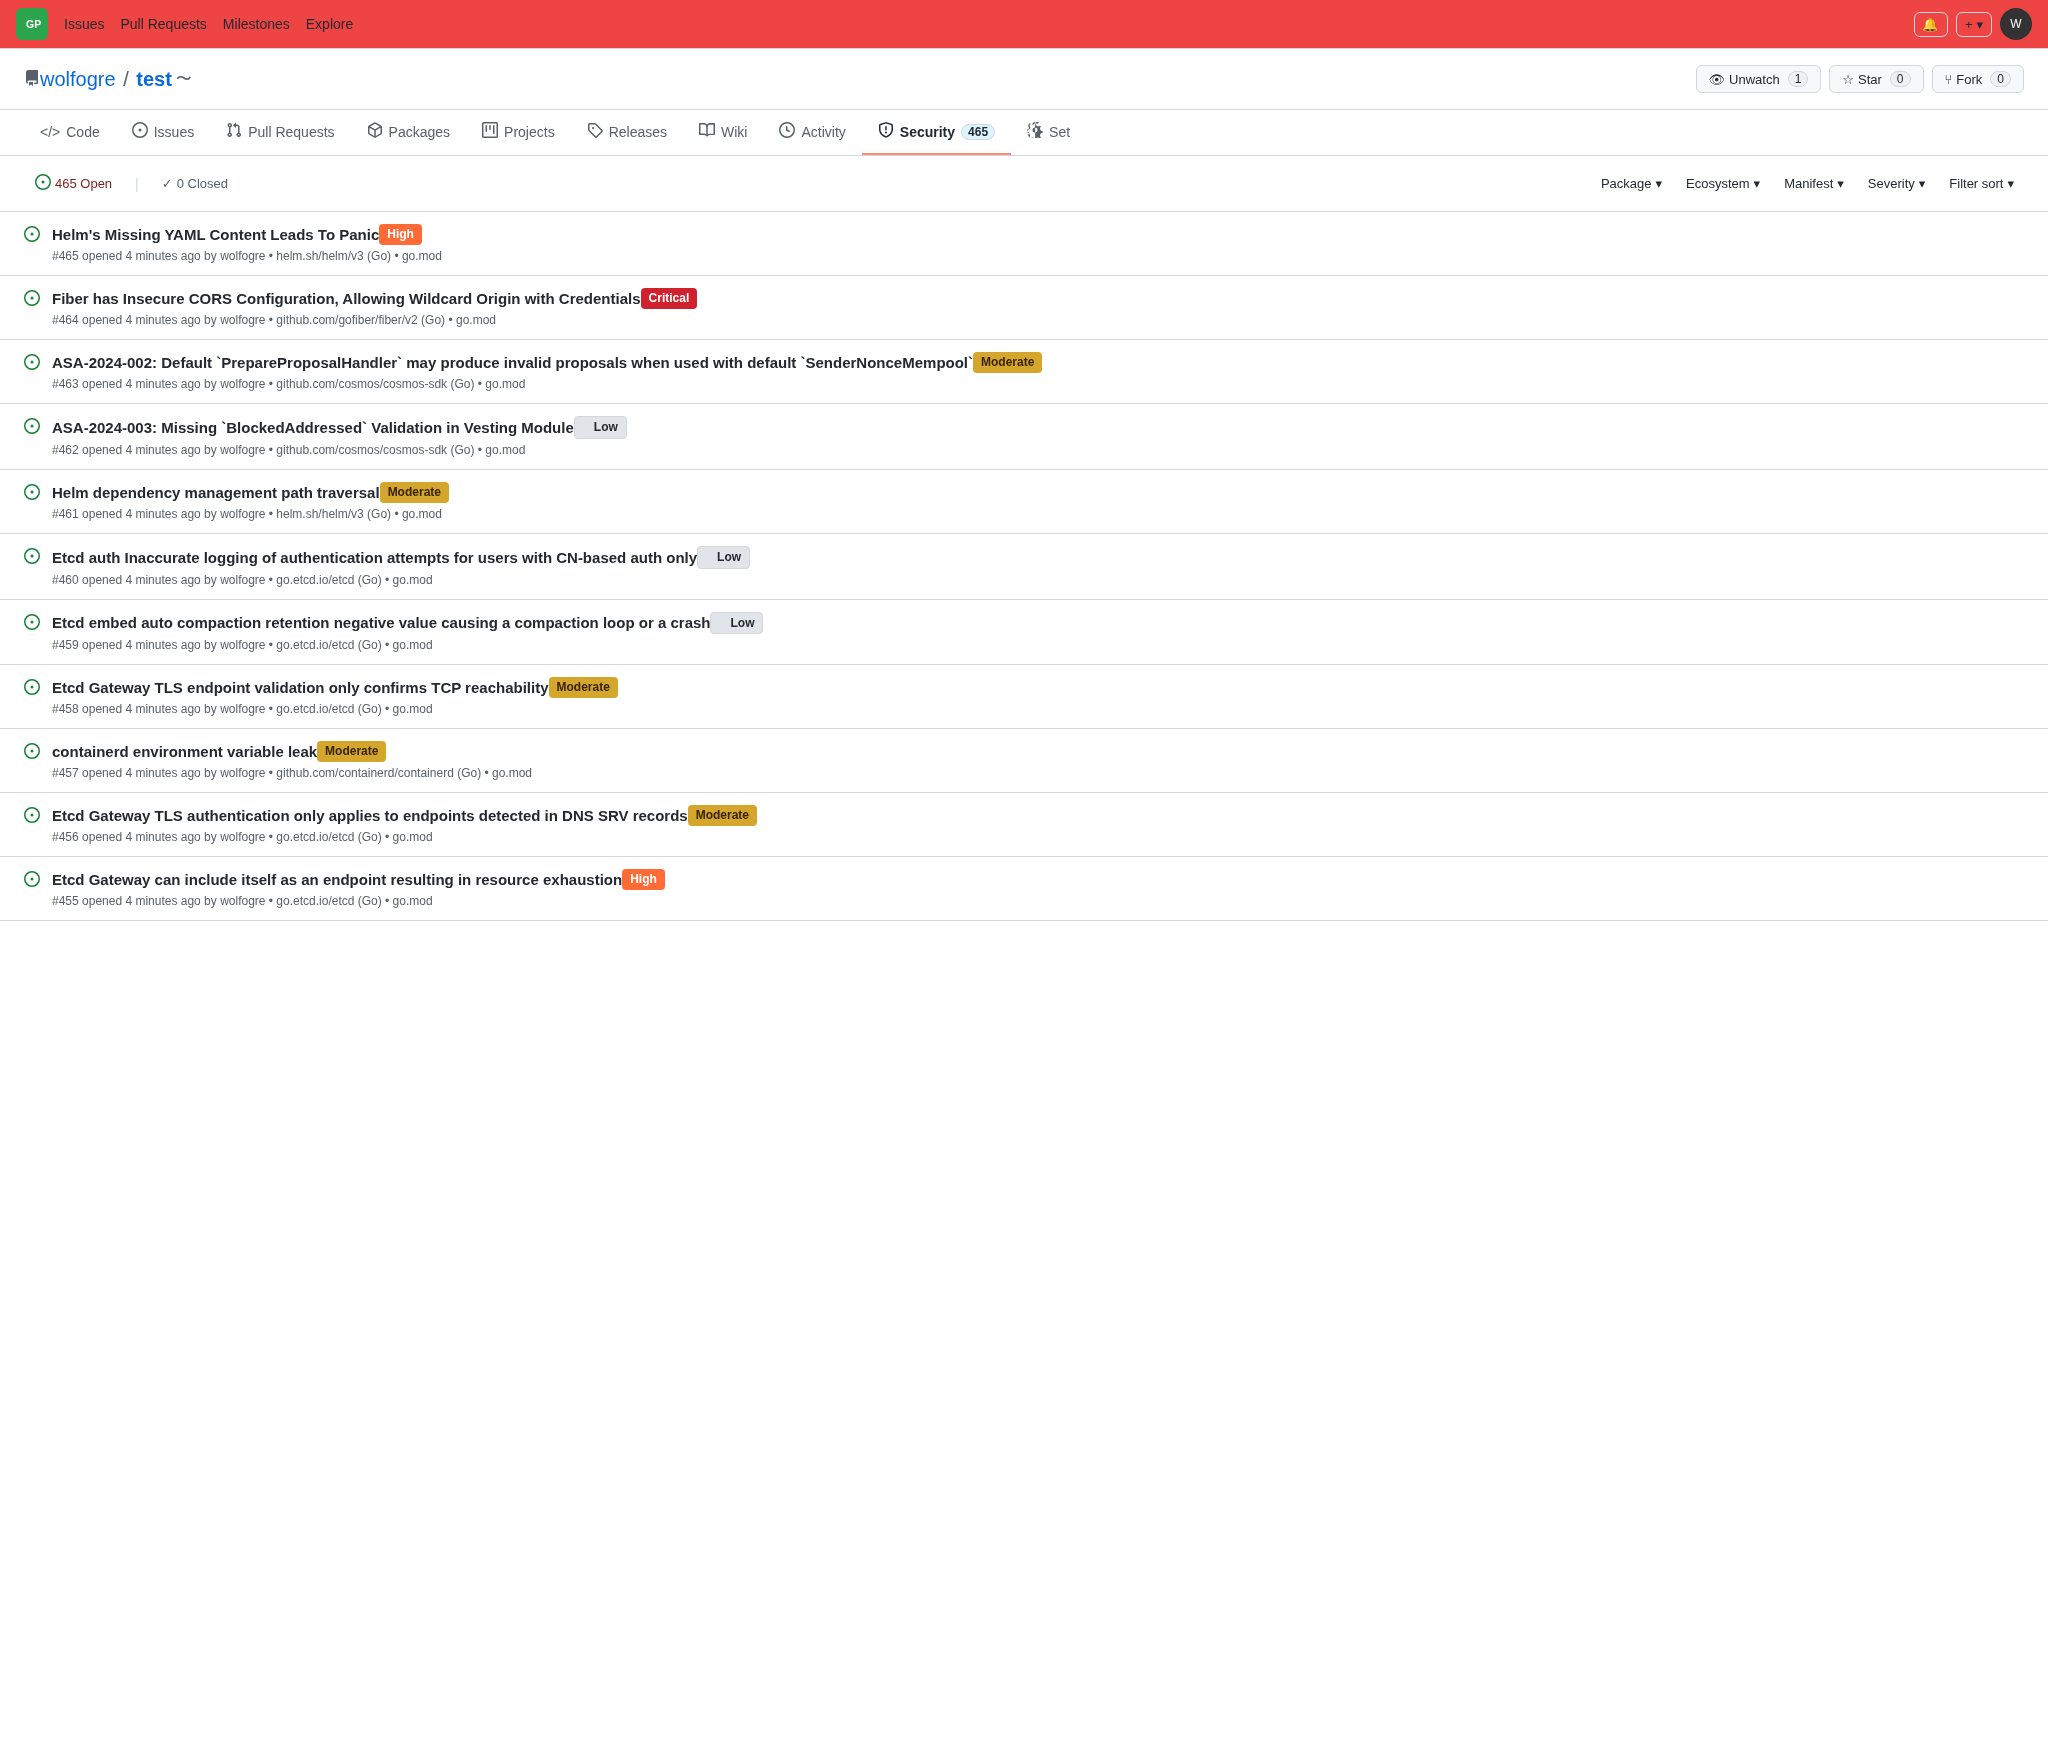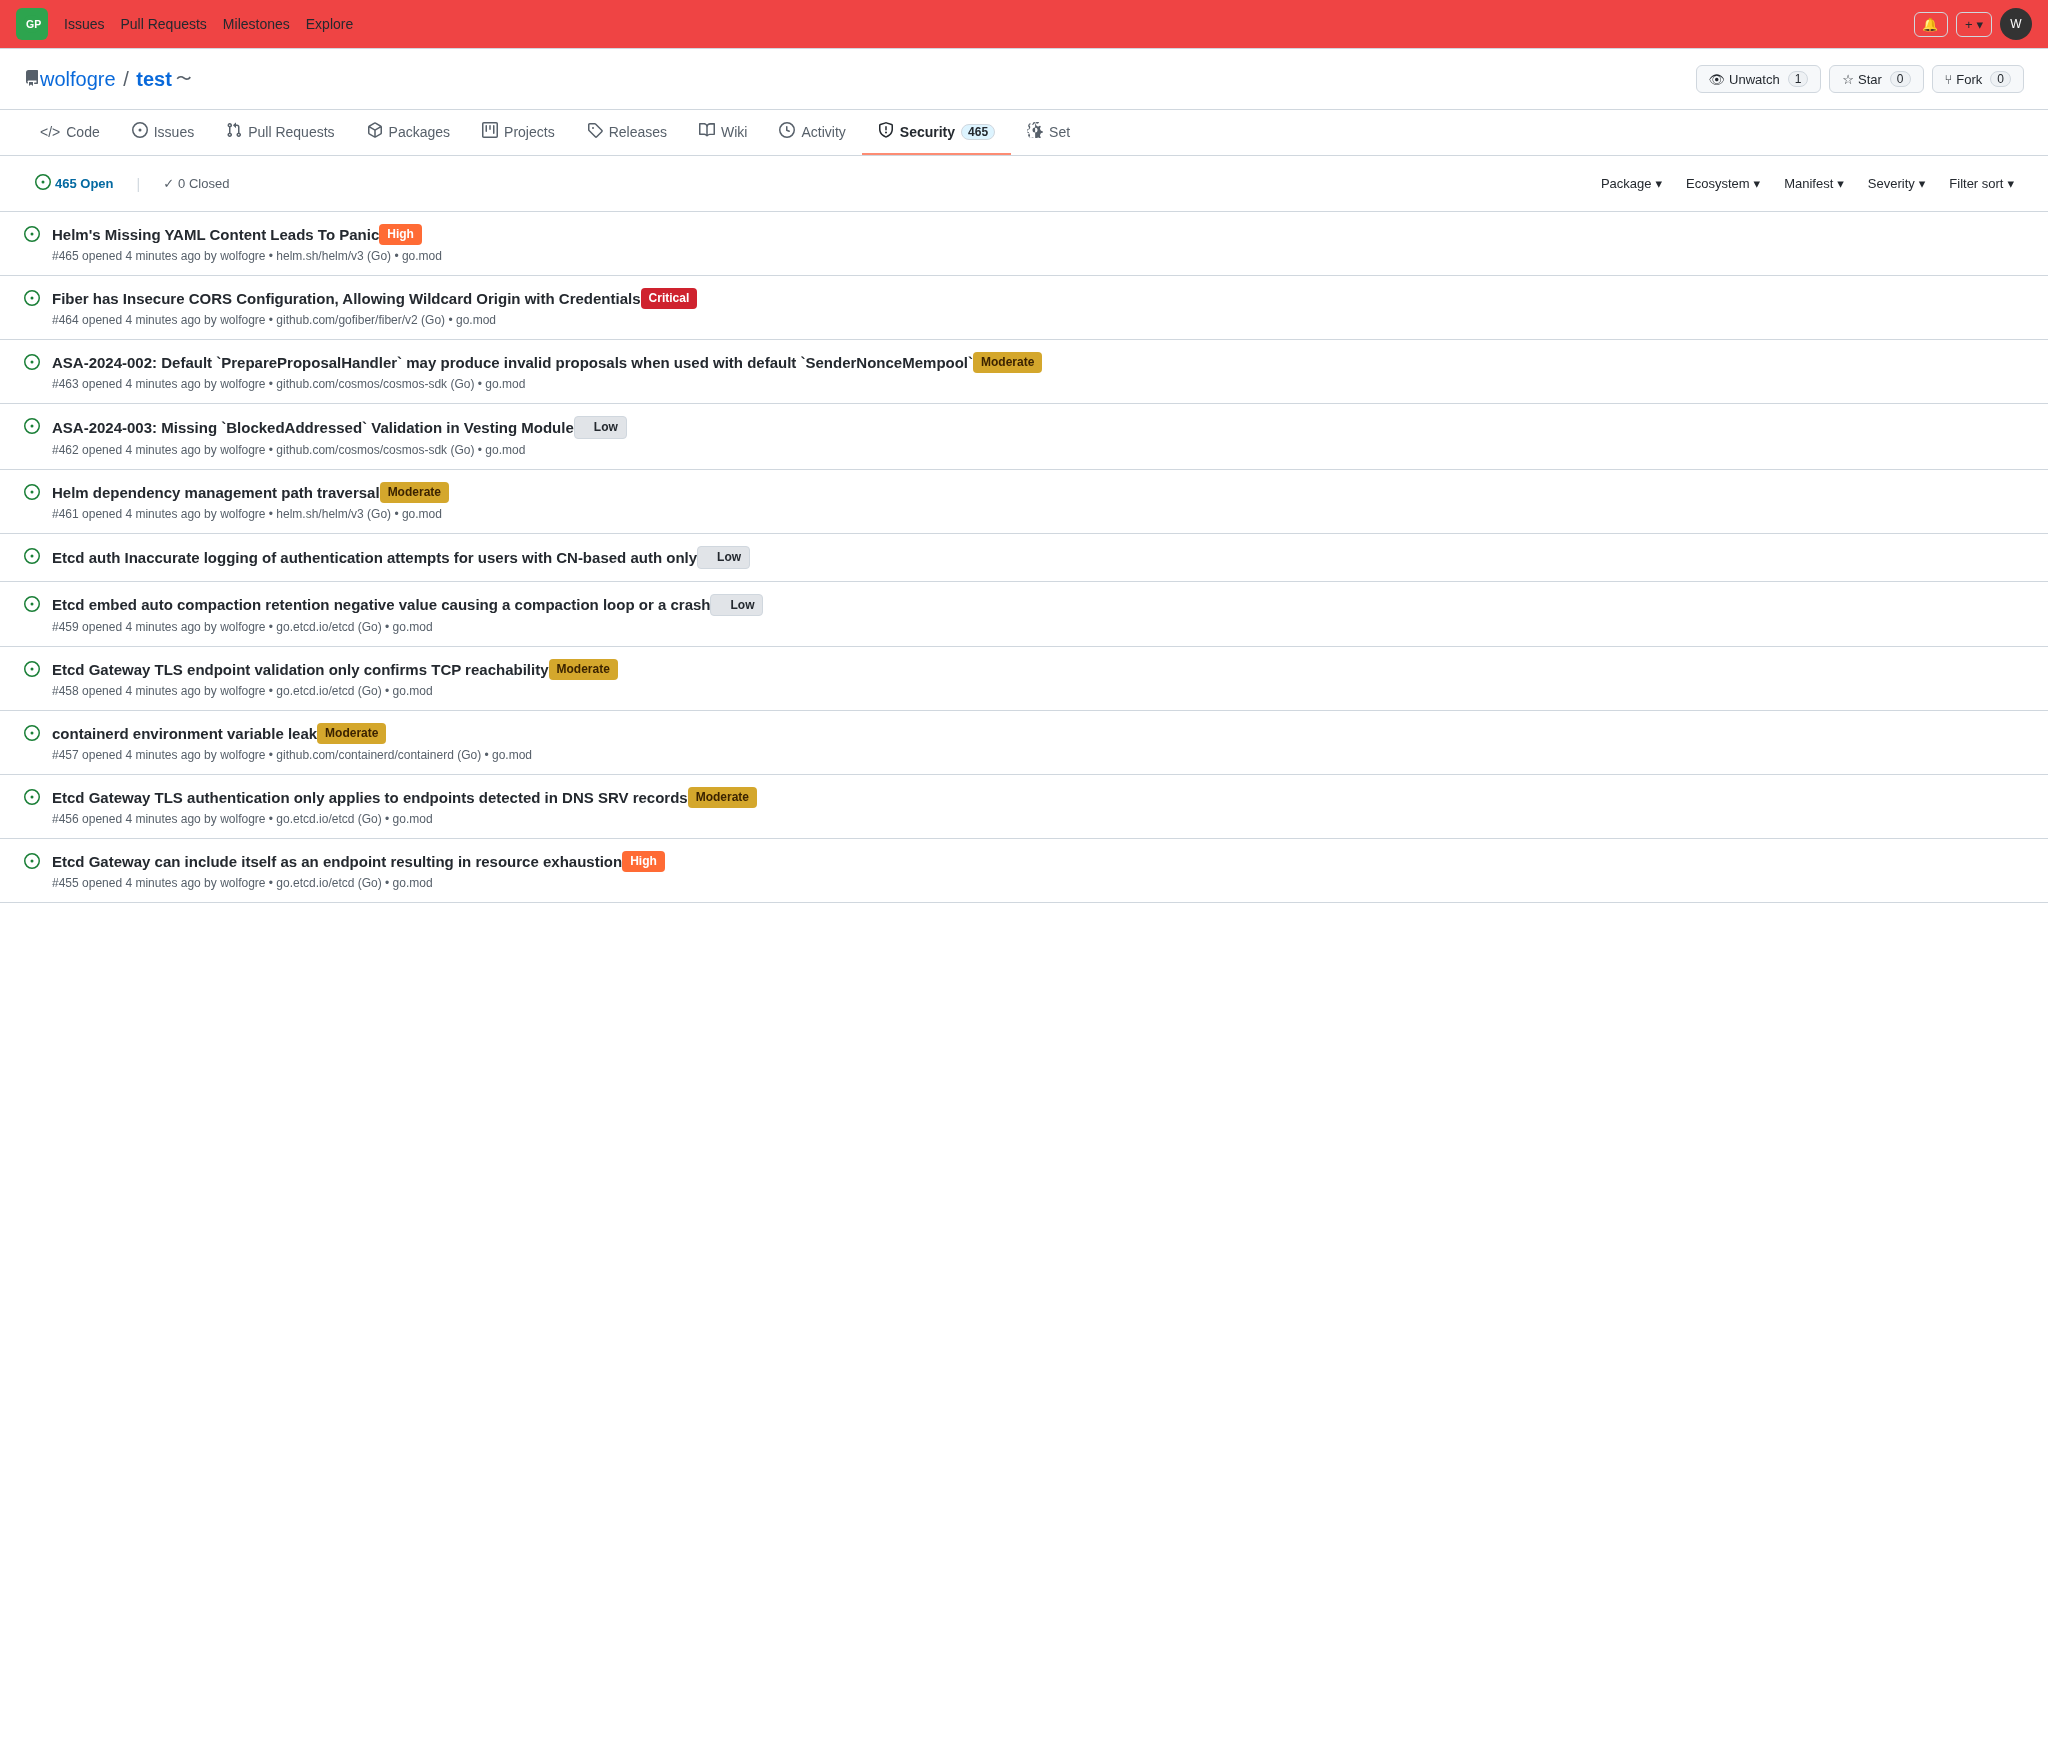--- a/index.html
+++ b/index.html
@@ -27,21 +27,21 @@
     
     .tab-nav { display: flex; align-items: center; padding: 0 24px; border-bottom: 1px solid #d0d7de; overflow-x: auto; }
     .tab-item { display: flex; align-items: center; gap: 6px; padding: 12px 16px; font-size: 14px; color: #57606a; text-decoration: none; border-bottom: 2px solid transparent; cursor: pointer; white-space: nowrap; }
     .tab-item.active { color: #24292f; font-weight: 600; border-bottom: 2px solid #fd8c73; }
     .tab-badge { background: #eef1f4; border: 1px solid #d0d7de; border-radius: 10px; padding: 0 6px; font-size: 12px; }
     .tab-badge.active { background: #ddf4ff; }
 
     
     .issues-toolbar { display: flex; align-items: center; padding: 12px 24px; gap: 8px; border-bottom: 1px solid #d0d7de; }
     .filter-btn { display: flex; align-items: center; gap: 4px; padding: 5px 10px; border: 1px solid transparent; border-radius: 6px; background: none; cursor: pointer; font-size: 13px; color: #57606a; }
-    .filter-btn.active { color: #0369a1; font-weight: 700; }
+    .filter-btn.active { color: #7f1d1d; font-weight: 400; }
     .filter-right { margin-left: auto; display: flex; gap: 4px; }
     .filter-dropdown { display: flex; align-items: center; gap: 4px; padding: 5px 10px; border: none; background: none; cursor: pointer; font-size: 13px; color: #24292f; font-weight: 500; }
 
     
     .issue-list { padding: 0; }
     .issue-item { display: flex; align-items: flex-start; padding: 12px 24px; border-bottom: 1px solid #d0d7de; gap: 12px; }
     .issue-icon { flex-shrink: 0; margin-top: 2px; }
     .issue-icon svg { width: 16px; height: 16px; color: #1a7f37; }
     .issue-content { flex: 1; min-width: 0; }
     .issue-title { font-size: 15px; font-weight: 600; color: #24292f; line-height: 1.4; display: flex; align-items: center; flex-wrap: wrap; }
@@ -322,20 +322,21 @@
       <svg width="16" height="16" viewBox="0 0 16 16" fill="#1a7f37">
         <path d="M8 9.5a1.5 1.5 0 100-3 1.5 1.5 0 000 3z"></path>
         <path fill-rule="evenodd" d="M8 0a8 8 0 100 16A8 8 0 008 0zM1.5 8a6.5 6.5 0 1113 0 6.5 6.5 0 01-13 0z"></path>
       </svg>
     </div>
     <div class="issue-content">
       <div class="issue-title">
         <a href="#">Etcd auth Inaccurate logging of authentication attempts for users with CN-based auth only</a>
         <span class="badge badge-low">Low</span>
       </div>
+      <div class="issue-meta">#460 opened 4 minutes ago by wolfogre • go.etcd.io/etcd (Go) • go.mod</div>
     </div>
   </div>
     <div class="issue-item">
     <div class="issue-icon open-icon">
       <svg width="16" height="16" viewBox="0 0 16 16" fill="#1a7f37">
         <path d="M8 9.5a1.5 1.5 0 100-3 1.5 1.5 0 000 3z"></path>
         <path fill-rule="evenodd" d="M8 0a8 8 0 100 16A8 8 0 008 0zM1.5 8a6.5 6.5 0 1113 0 6.5 6.5 0 01-13 0z"></path>
       </svg>
     </div>
     <div class="issue-content">

